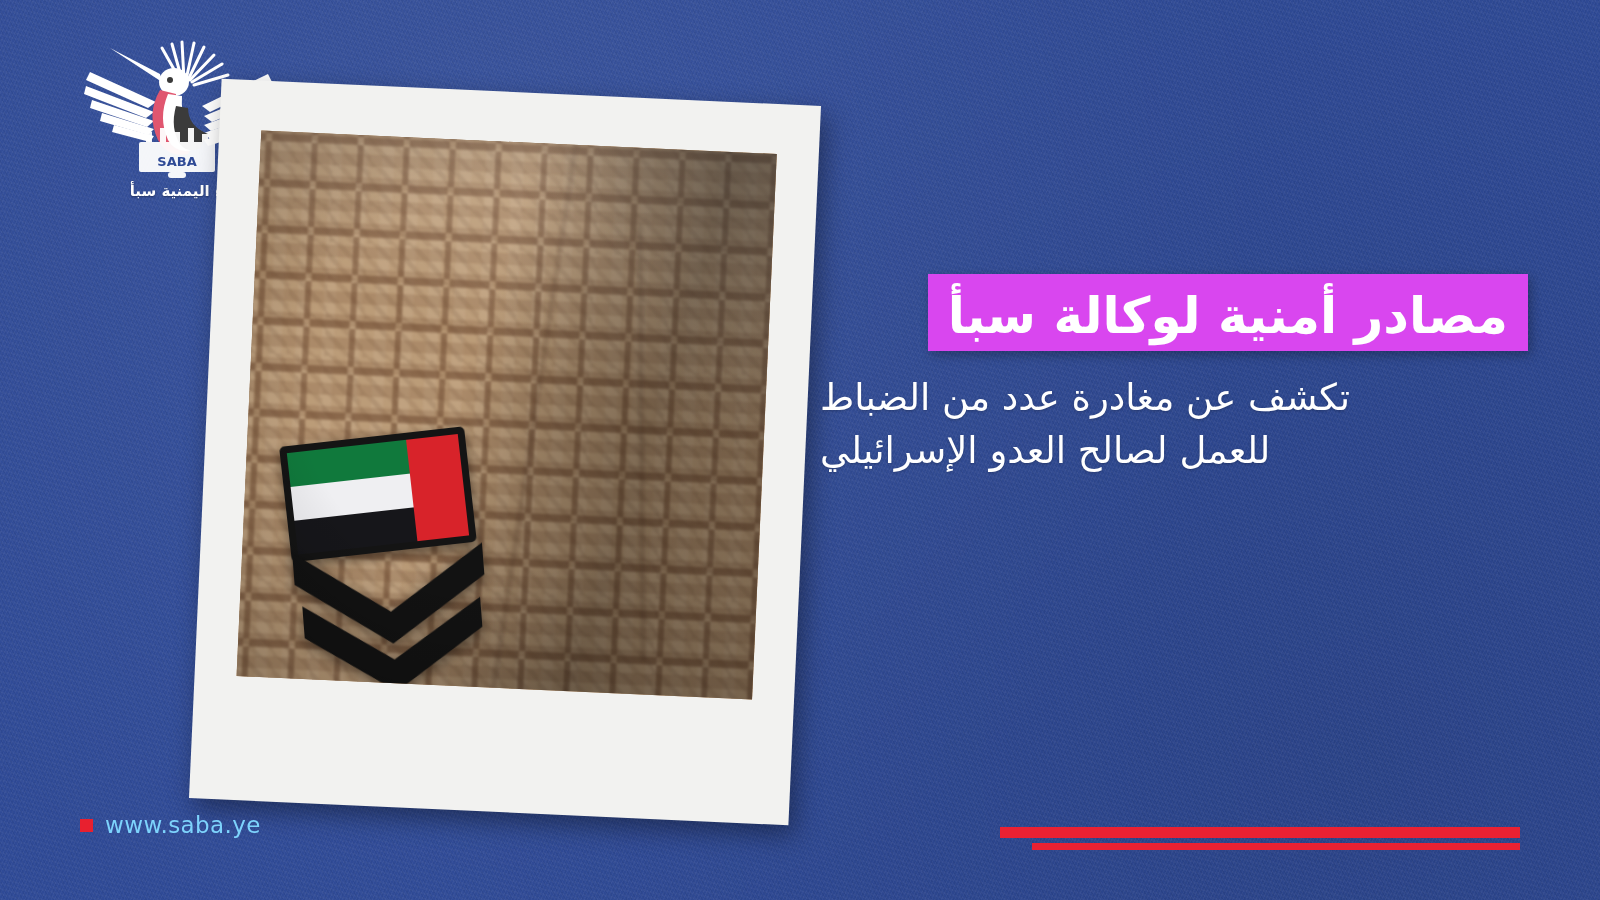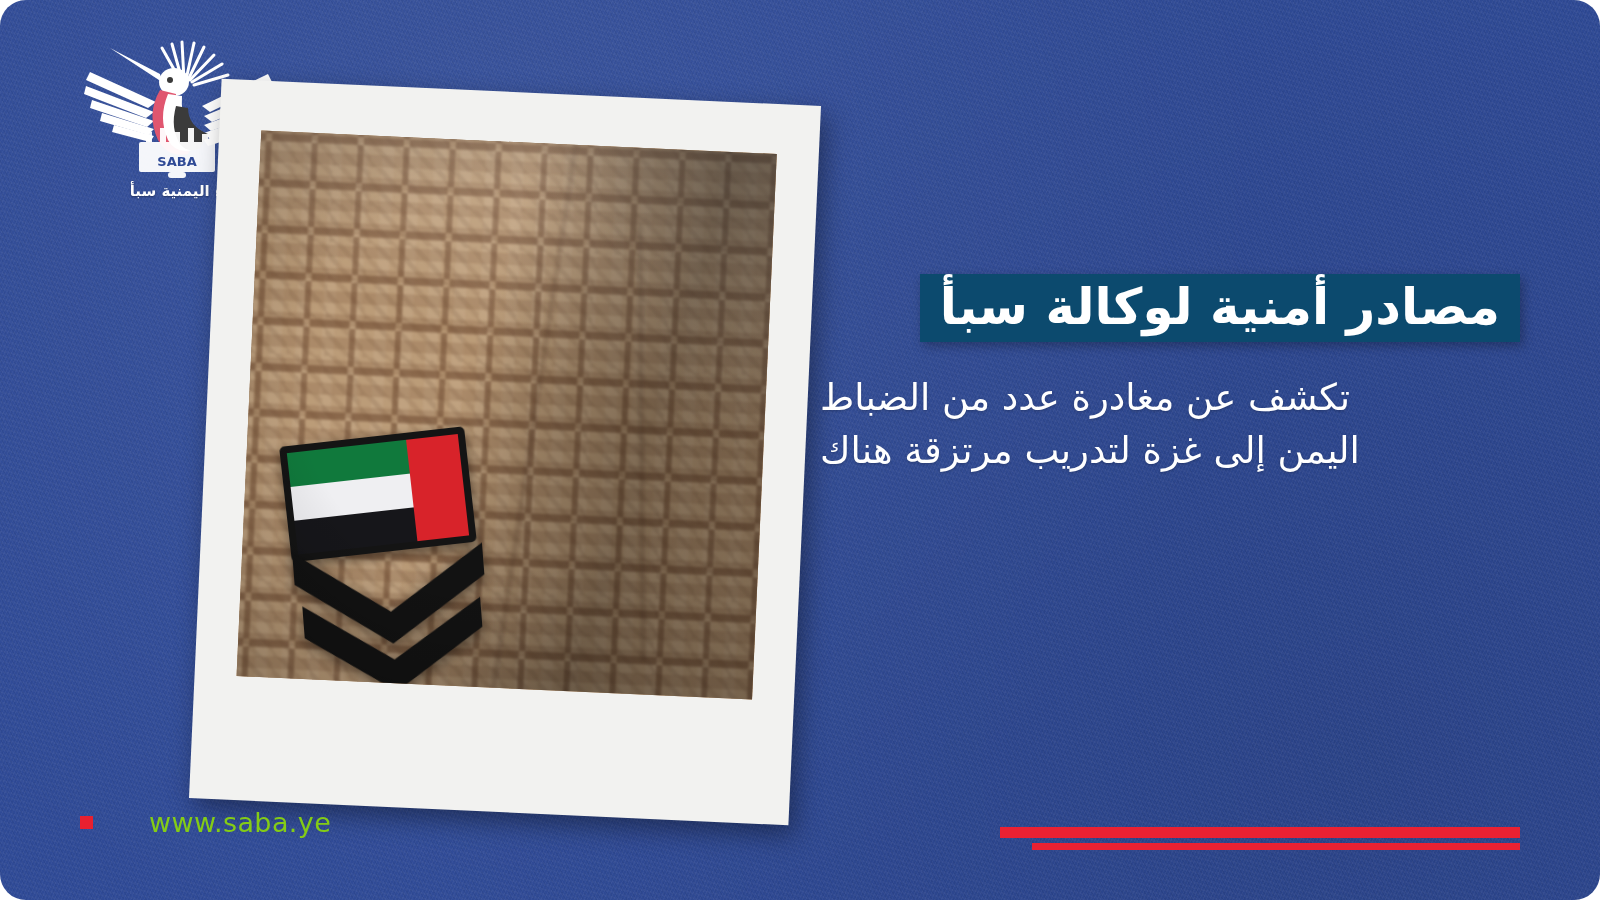--- a/index.html
+++ b/index.html
@@ -7,21 +7,20 @@
   html, body {
     width:1600px; height:900px;
     overflow:hidden;
     font-family:"DejaVu Sans","Liberation Sans",sans-serif;
   }
   #stage {
     position:relative;
     width:1600px; height:900px;
     background:#2f4a96;
     overflow:hidden;
-    border-radius:26px;
   }
   
   #stage::before {
     content:"";
     position:absolute; inset:0;
     background-image:
       repeating-linear-gradient(115deg, rgba(255,255,255,.035) 0 1px, rgba(0,0,0,0) 1px 3px),
       repeating-linear-gradient(65deg, rgba(0,0,0,.045) 0 1px, rgba(0,0,0,0) 1px 4px),
       repeating-linear-gradient(15deg, rgba(255,255,255,.022) 0 2px, rgba(0,0,0,0) 2px 5px),
       radial-gradient(circle at 30% 20%, rgba(255,255,255,.05), rgba(0,0,0,0) 60%),
@@ -140,23 +139,23 @@
 
   .photo-vignette {
     position:absolute; inset:0;
     background:radial-gradient(ellipse at 45% 45%, rgba(0,0,0,0) 45%, rgba(0,0,0,.28) 100%);
     pointer-events:none;
   }
 
   
   #headline-banner {
     position:absolute;
-    right:80px; top:274px;
-    background:#0c4a6e;
-    padding:8px 20px 10px 20px;
+    right:72px; top:274px;
+    background:#d946ef;
+    padding:17px 20px 10px 20px;
     direction:rtl;
     box-shadow:3px 4px 10px rgba(0,0,0,.28);
   }
   #headline-banner .headline-text {
     display:block;
     color:#ffffff;
     font-size:50px;
     font-weight:900;
     line-height:1.0;
     letter-spacing:-.5px;
@@ -178,21 +177,21 @@
   }
   #body-text .line { display:block; white-space:nowrap; }
 
   
   #site-url {
     position:absolute;
     left:80px; bottom:62px;
     display:flex; align-items:center; gap:12px;
   }
   .url-bullet { width:13px; height:13px; background:#e8202f; display:block; }
-  .url-text { color:#84cc16; font-size:27px; letter-spacing:.4px;margin-left:44px; }
+  .url-text { color:#7dd3fc; font-size:23px; letter-spacing:.4px; }
 
   #footer-rules {
     position:absolute;
     right:80px; bottom:50px;
     width:520px;
   }
   .rule { display:block; background:#ea2132; }
   .rule-thick { height:11px; width:520px; }
   .rule-thin  { height:7px; width:488px; margin-top:5px; margin-left:32px; }
 </style>
@@ -281,21 +280,21 @@
       <div class="photo-vignette"></div>
     </div>
   </div>
 
   <div id="headline-banner">
     <span class="headline-text">مصادر أمنية لوكالة سبأ</span>
   </div>
 
   <div id="body-text">
     <span class="line">تكشف عن مغادرة عدد من الضباط</span>
-    <span class="line">اليمن إلى غزة لتدريب مرتزقة هناك</span>
+    <span class="line">للعمل لصالح العدو الإسرائيلي</span>
   </div>
 
   <div id="site-url">
     <span class="url-bullet"></span>
     <span class="url-text">www.saba.ye</span>
   </div>
 
   <div id="footer-rules">
     <span class="rule rule-thick"></span>
     <span class="rule rule-thin"></span>

